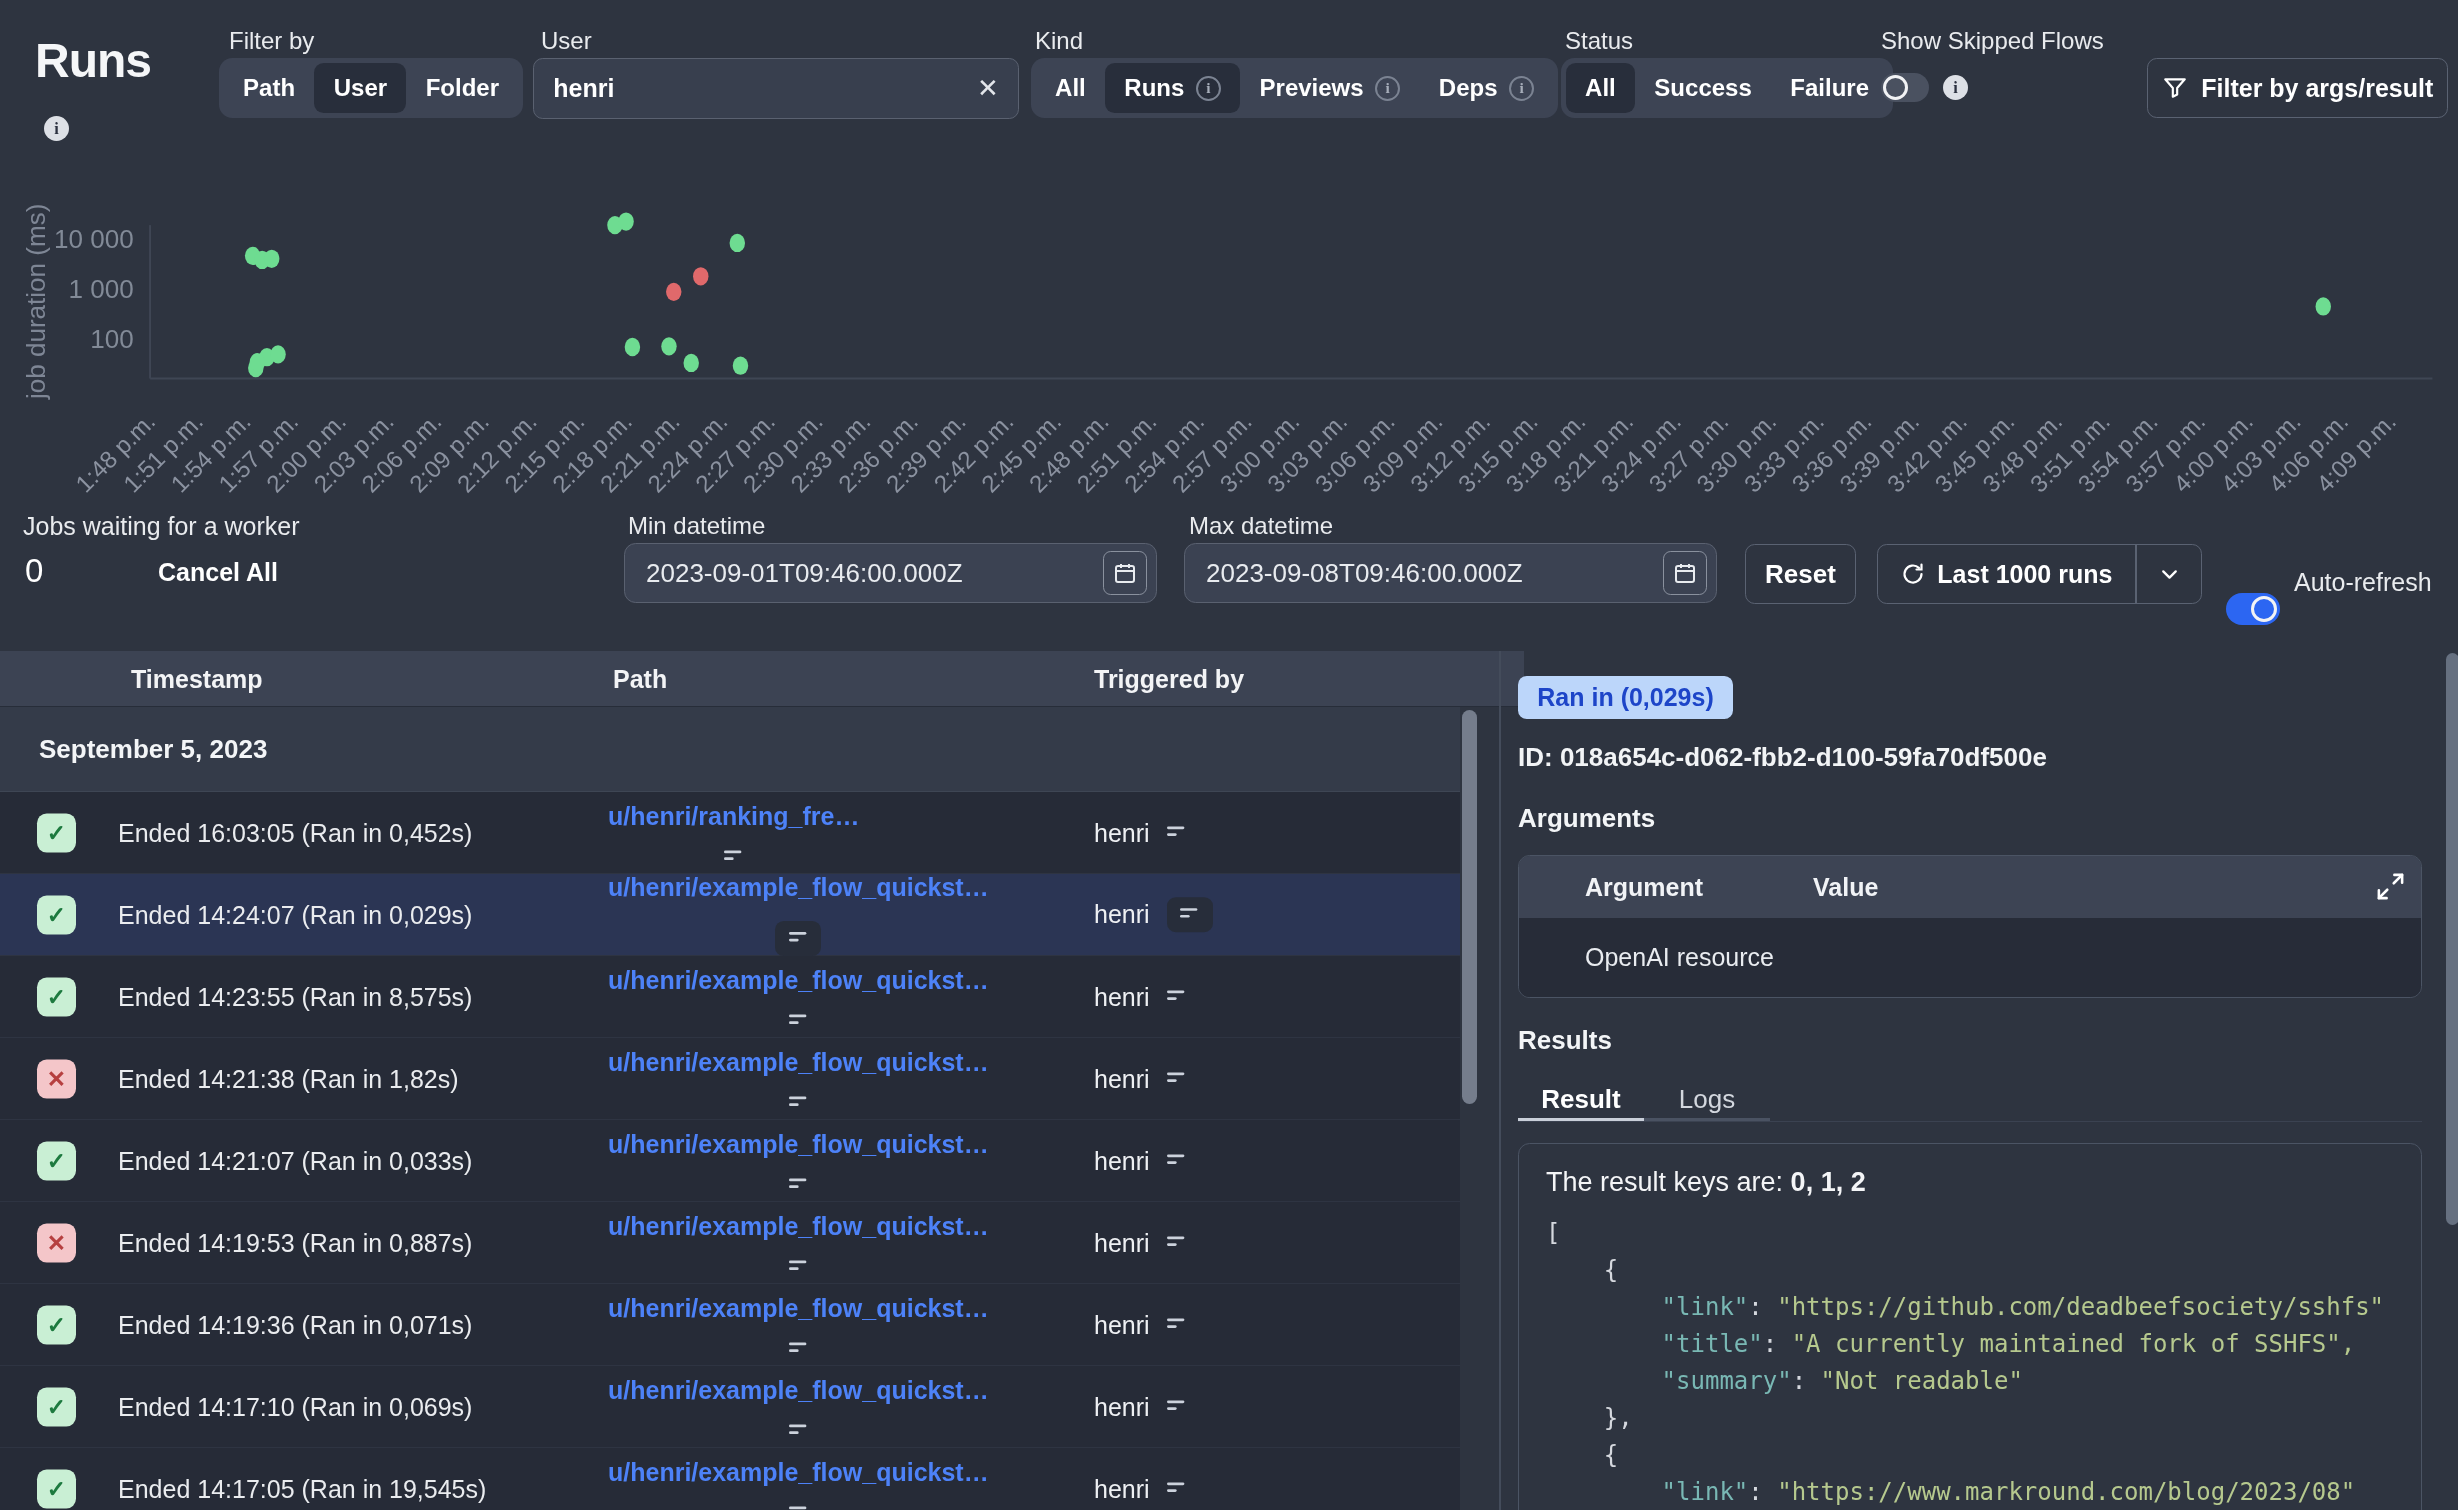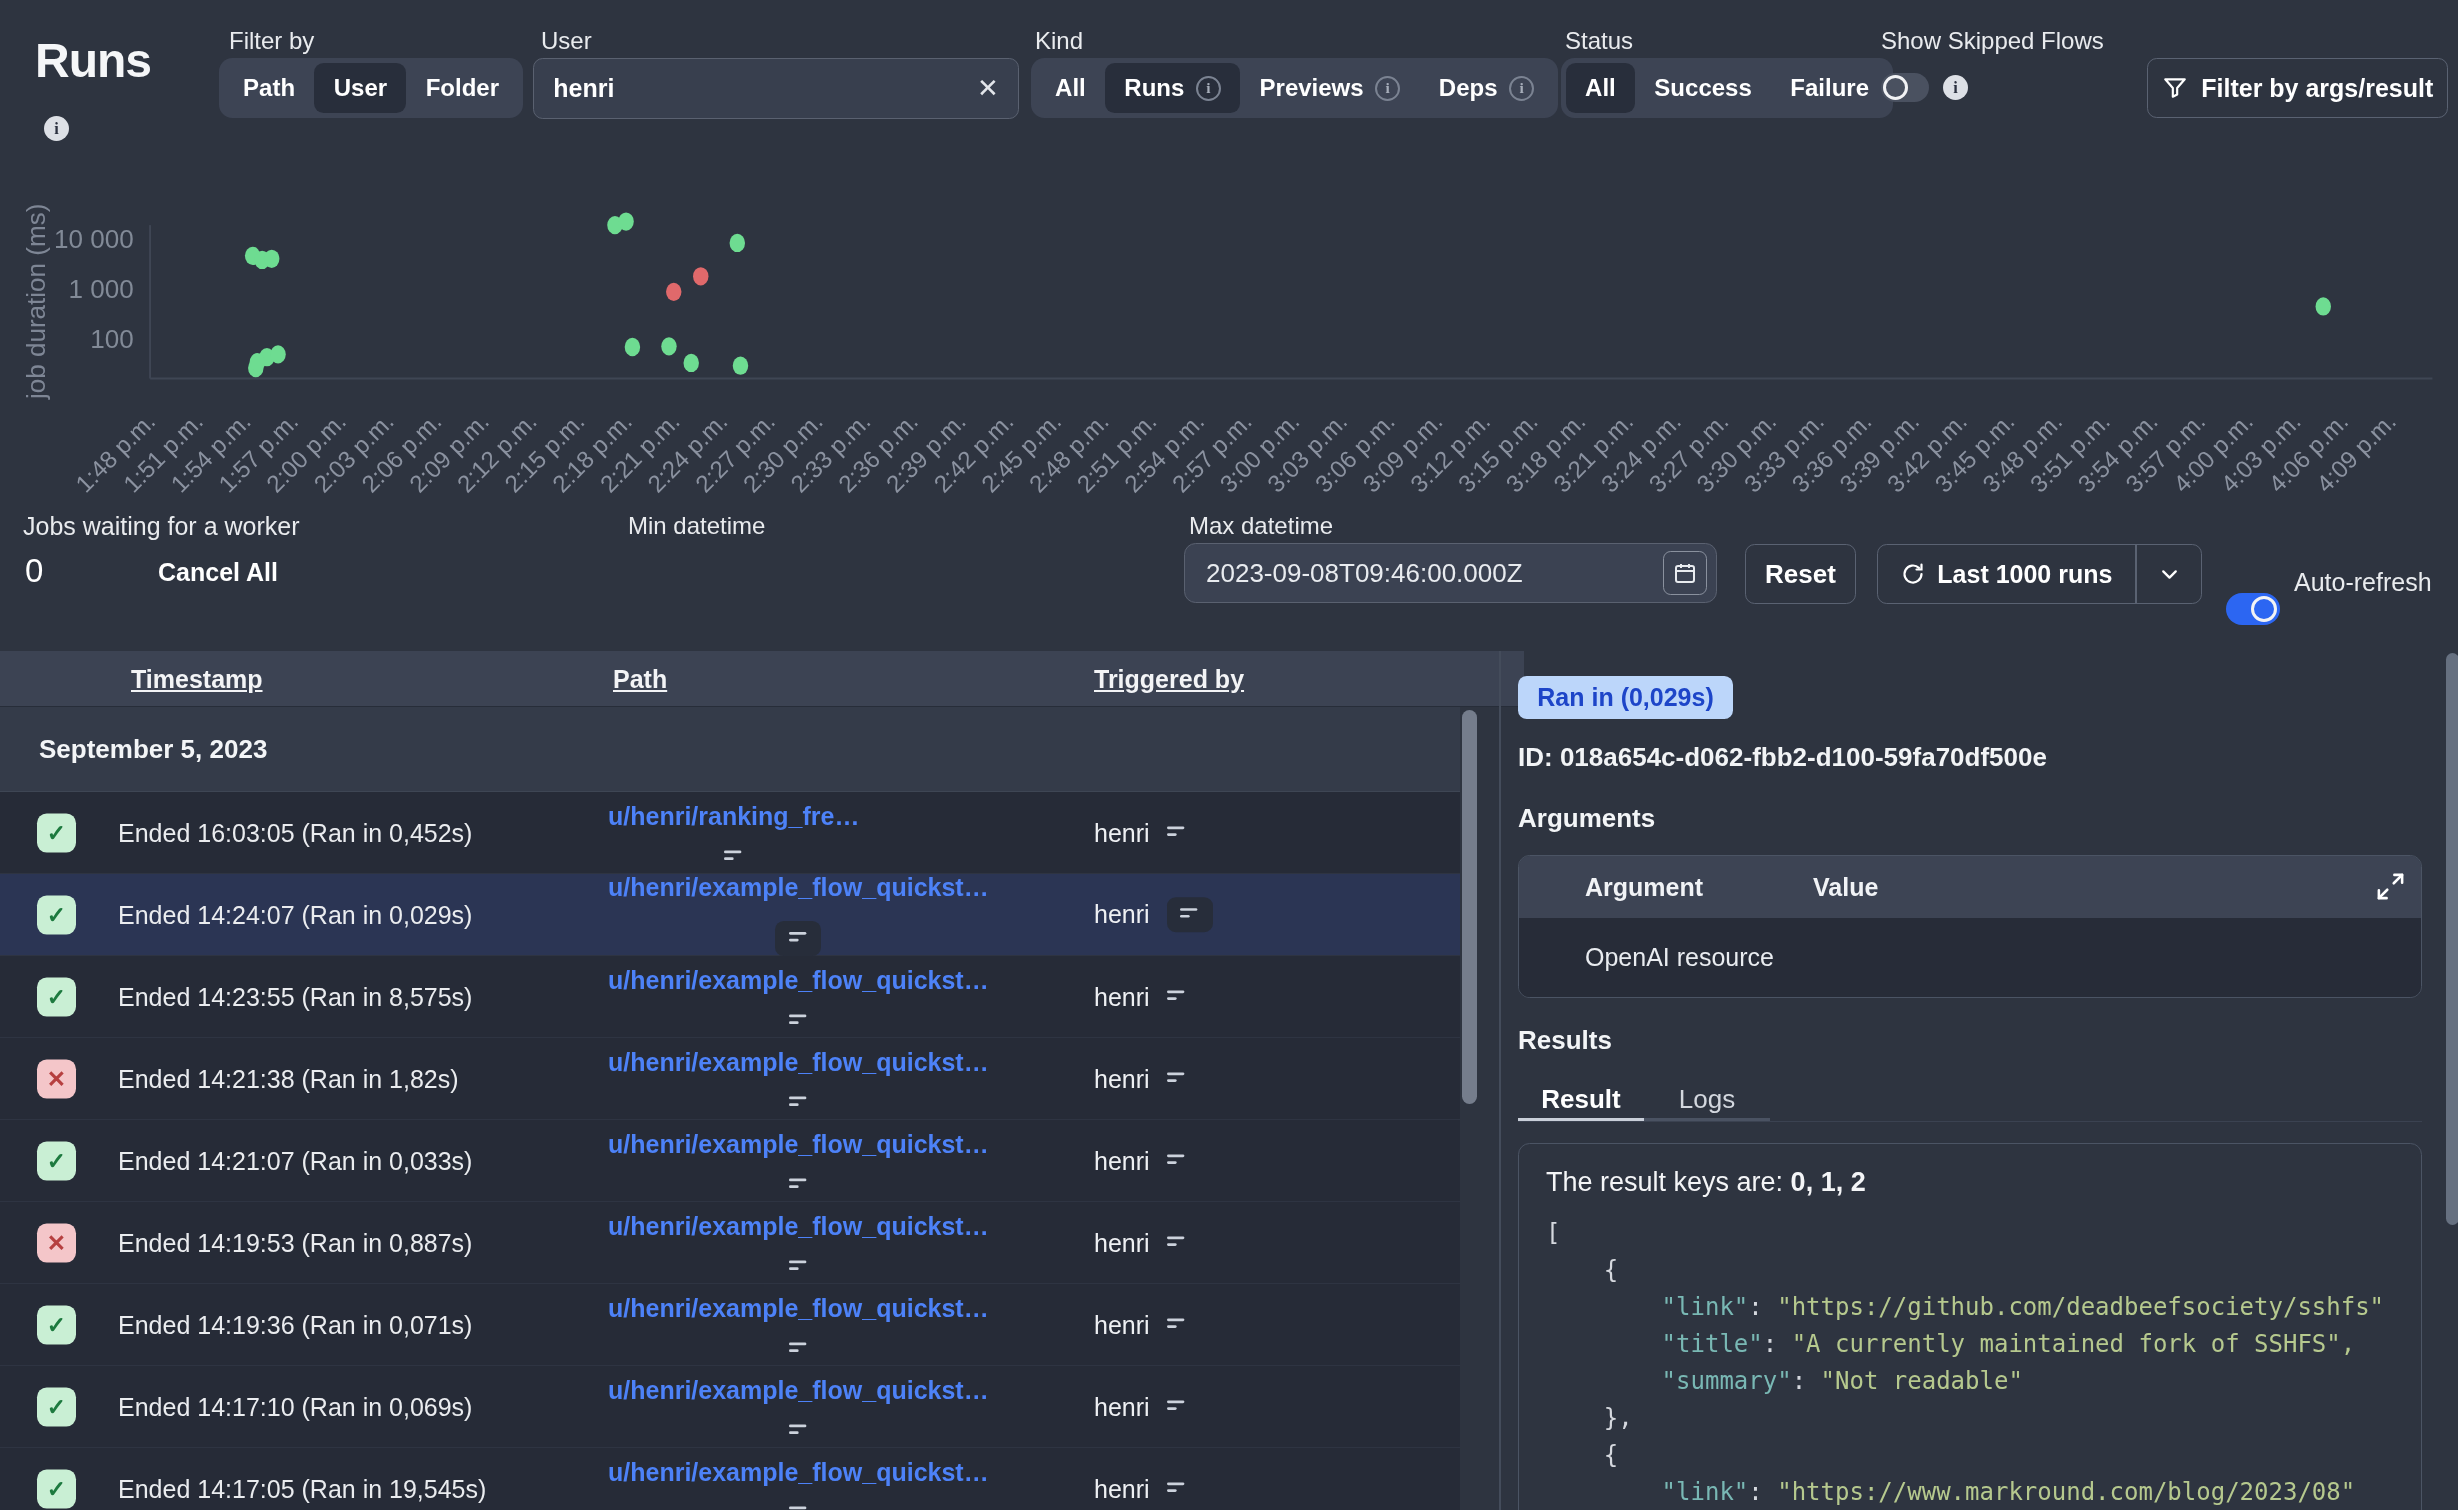--- a/index.html
+++ b/index.html
@@ -33,21 +33,21 @@
   .link-btn{font-size:25px;font-weight:700;color:#fff;cursor:pointer;}
   .dt-input{display:flex;align-items:center;background:#3b4252;border:1.9px solid #5a6170;border-radius:11.6px;
        box-sizing:border-box;padding:0 8.7px 0 21px;}
   .dt-input .val{flex:1;font-size:26px;color:#e8ebef;}
   .icon-sq{width:44px;height:44px;border:1.9px solid #8a919e;border-radius:7.7px;display:flex;align-items:center;
        justify-content:center;box-sizing:border-box;cursor:pointer;}
 
   
   .tbl-header{left:0;top:651px;width:1524px;height:56px;background:#3c4353;border-bottom:1px solid #272d39;
        box-sizing:border-box;}
-  .tbl-header span{position:absolute;top:13.5px;font-size:25px;font-weight:700;color:#f3f4f6;text-decoration:underline;}
+  .tbl-header span{position:absolute;top:13.5px;font-size:25px;font-weight:700;color:#f3f4f6;}
   .tbl-section{left:0;top:707px;width:1460px;height:85px;background:#343b49;border-bottom:1px solid #3e4654;
        display:flex;align-items:center;box-sizing:border-box;}
   .tbl-section span{margin-left:39px;font-size:26px;font-weight:700;color:#f3f5f7;}
   #rows-host{position:absolute;left:0;top:792px;width:1460px;}
   .run-row{position:relative;height:81px;background:#262b37;border-bottom:1px solid #2e3442;cursor:pointer;}
   .run-row.selected{background:#2b3554;}
   .chip{position:absolute;left:37px;top:50%;transform:translateY(-50%);width:39px;height:39px;border-radius:9.7px;
        display:flex;align-items:center;justify-content:center;font-size:23px;font-weight:700;}
   .chip.success{background:#c9efd4;color:#1d7a3f;}
   .chip.failure{background:#f4c6c9;color:#b64040;}
@@ -220,20 +220,29 @@
       <ellipse cx="2406.8733333333325" cy="167.26037060721382" rx="8" ry="9.5" fill="#6edc91"></ellipse>
       <ellipse cx="697.6333333333333" cy="152.1819335786661" rx="8" ry="9.5" fill="#e0696b"></ellipse>
       <ellipse cx="725.6266666666673" cy="136.10632351876865" rx="8" ry="9.5" fill="#e0696b"></ellipse>
     </svg>
 
   <div class="abs group-label" style="left:23px;top:512px;font-size:25px;">Jobs waiting for a worker</div>
   <div class="abs big-num" style="left:25px;top:552px;">0</div>
   <div class="abs link-btn" style="left:158px;top:558px;">Cancel All</div>
 
   <div class="abs group-label" style="left:628px;top:512px;">Min datetime</div>
+  <div class="abs dt-input" style="left:624px;top:543px;width:533px;height:60px;">
+    <span class="val">2023-09-01T09:46:00.000Z</span>
+    <span class="icon-sq">
+      <svg width="24" height="24" viewBox="0 0 24 24" fill="none" stroke="#e8ebef" stroke-width="2">
+          <rect x="3" y="5" width="18" height="16" rx="2"></rect>
+          <path d="M8 3v4M16 3v4M3 10h18"></path>
+        </svg>
+    </span>
+  </div>
 
   <div class="abs group-label" style="left:1189px;top:512px;">Max datetime</div>
   <div class="abs dt-input" style="left:1184px;top:543px;width:533px;height:60px;">
     <span class="val">2023-09-08T09:46:00.000Z</span>
     <span class="icon-sq">
       <svg width="24" height="24" viewBox="0 0 24 24" fill="none" stroke="#e8ebef" stroke-width="2">
           <rect x="3" y="5" width="18" height="16" rx="2"></rect>
           <path d="M8 3v4M16 3v4M3 10h18"></path>
         </svg>
     </span>

